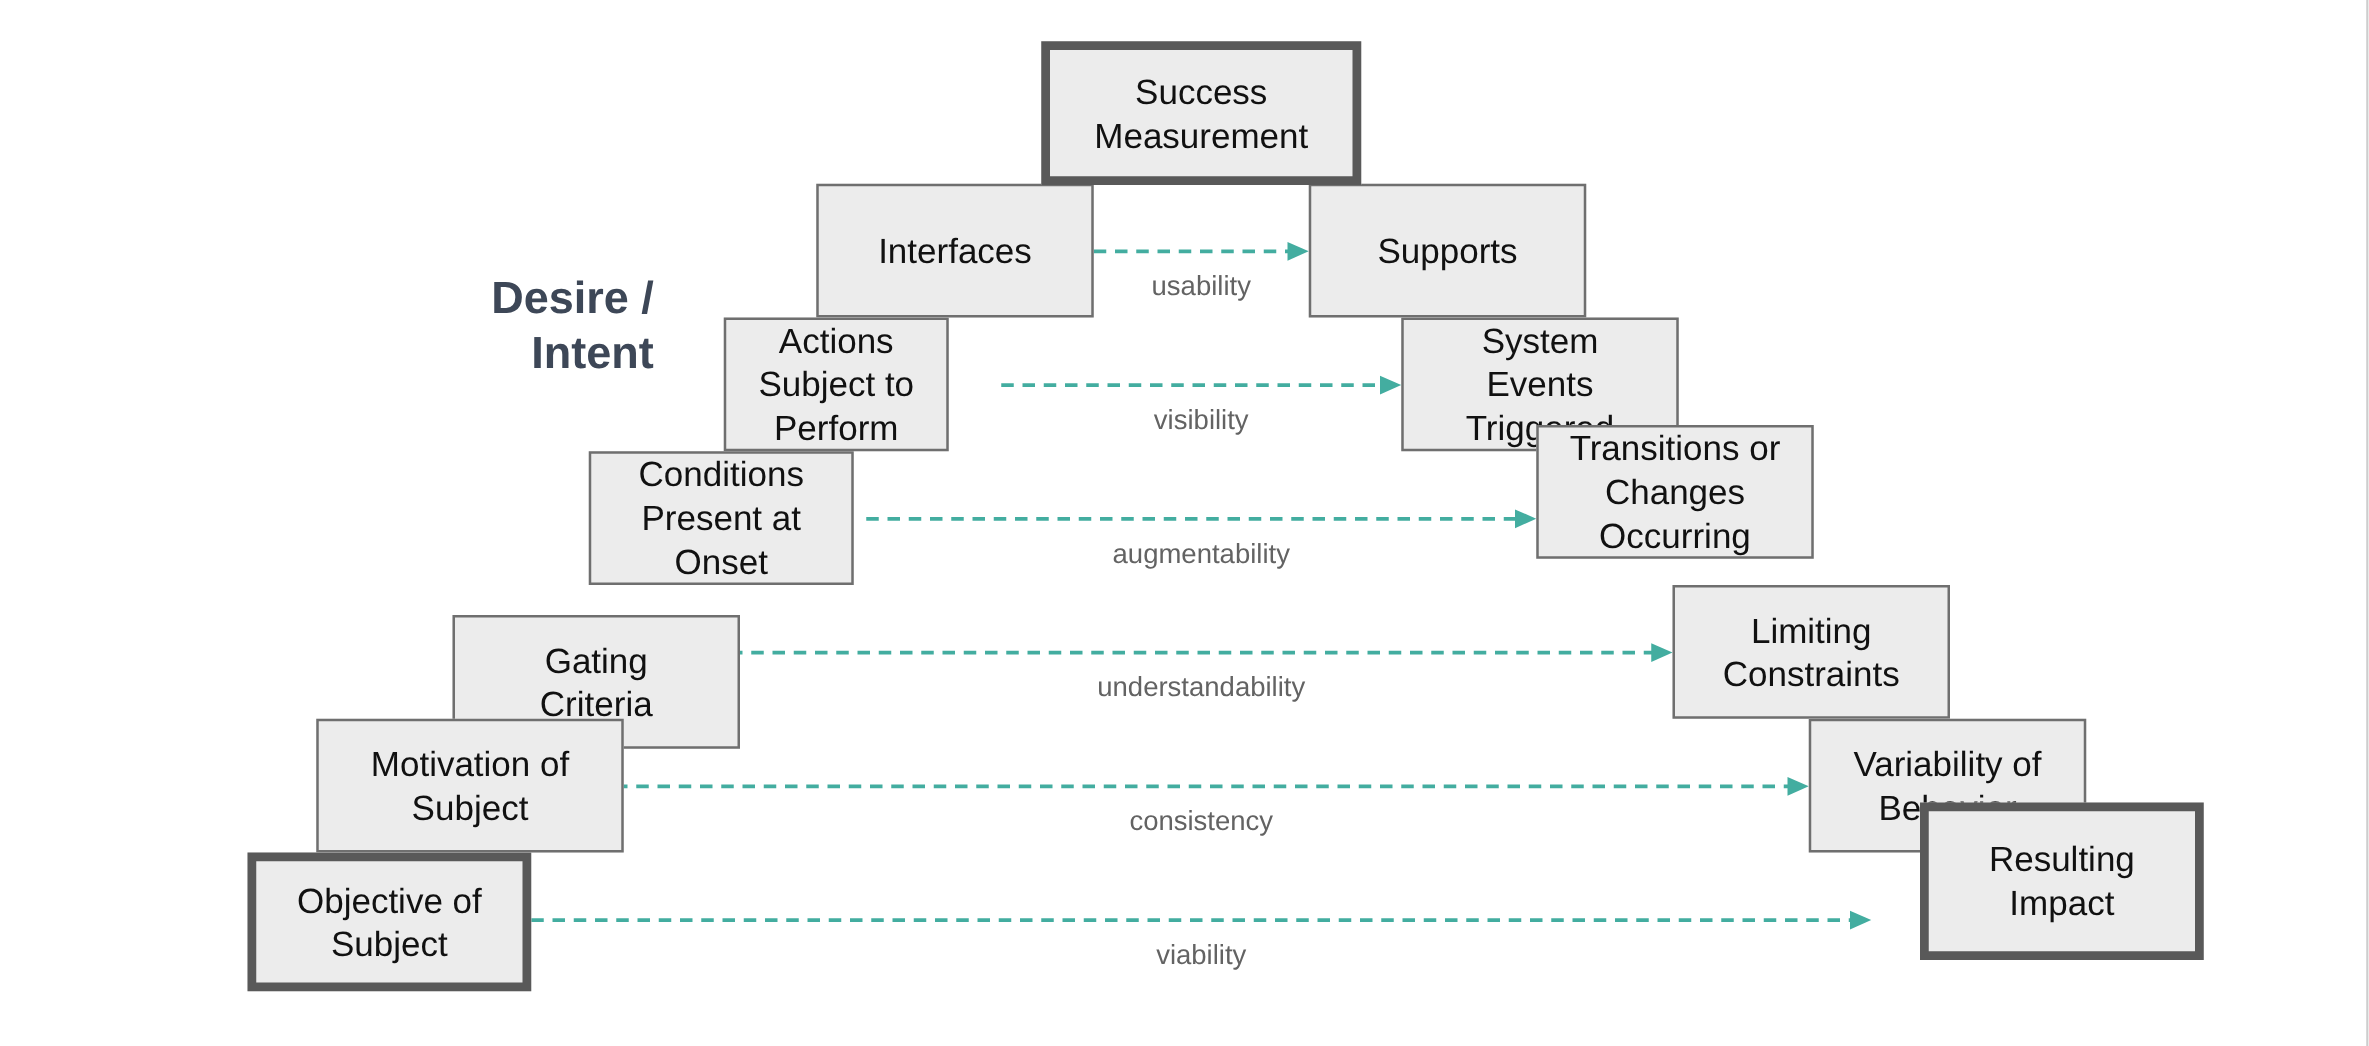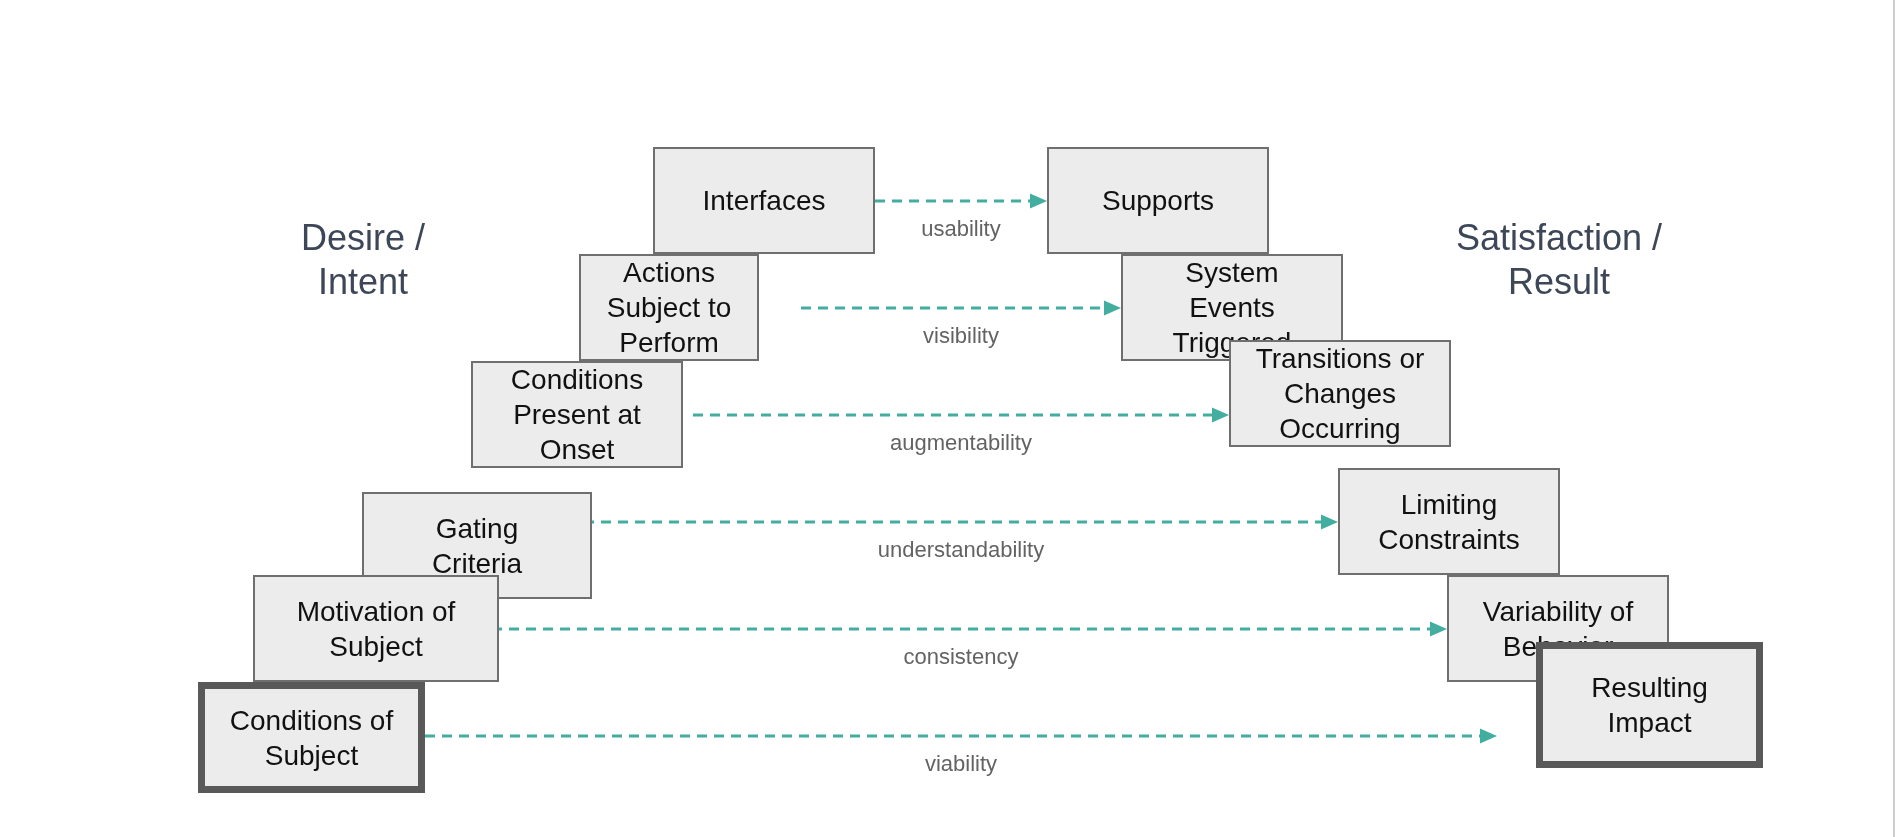--- a/index.html
+++ b/index.html
@@ -37,25 +37,25 @@
     position: absolute;
     width: 500px;
     text-align: center;
     font-size: 22px;
     line-height: 30px;
     color: var(--connector-text, #636363);
   }
   .side-label {
     position: absolute;
     width: 320px;
-    text-align: center;
+    text-align: right;
     white-space: pre-line;
     font-size: 36px;
     line-height: 44px;
-    font-weight: 400;
+    font-weight: 700;
     color: var(--side-text, #3d4757);
   }
   .right-edge {
     position: absolute;
     top: 0; right: 0;
     width: 2px; height: 100%;
     background: #cdcdcd;
   }
 </style>
 </head>
@@ -111,29 +111,29 @@
       <div class="box" style="left: 362px; top: 492px; width: 230px; height: 107px;">Gating
 Criteria</div>
       <div class="box" style="left: 1338px; top: 468px; width: 222px; height: 107px;">Limiting
 Constraints</div>
       <div class="connector-label" style="left: 711px; top: 535px;">understandability</div>
       <div class="box" style="left: 253px; top: 575px; width: 246px; height: 107px;">Motivation of
 Subject</div>
       <div class="box" style="left: 1447px; top: 575px; width: 222px; height: 107px;">Variability of
 Behavior</div>
       <div class="connector-label" style="left: 711px; top: 642px;">consistency</div>
-      <div class="box emph" style="left: 198px; top: 682px; width: 227px; height: 111px;">Conditions of
+      <div class="box emph" style="left: 198px; top: 682px; width: 227px; height: 111px;">Objective of
 Subject</div>
       <div class="box emph" style="left: 1497px; top: 642px; width: 227px; height: 126px; margin-left: 39px;">Resulting
 Impact</div>
       <div class="connector-label" style="left: 711px; top: 749px;">viability</div>
     </div>
 
+  <div class="box emph" style="left:833px; top:33px; width:256px; height:115px;">Success
+Measurement</div>
 
   <div class="side-label" style="left:203px; top:216px;">Desire /
 Intent</div>
 
-  <div class="side-label" style="left:1399px; top:216px;">Satisfaction /
-Result</div>
 
   <div class="right-edge"></div>
 
 </div>
 
 </body></html>

